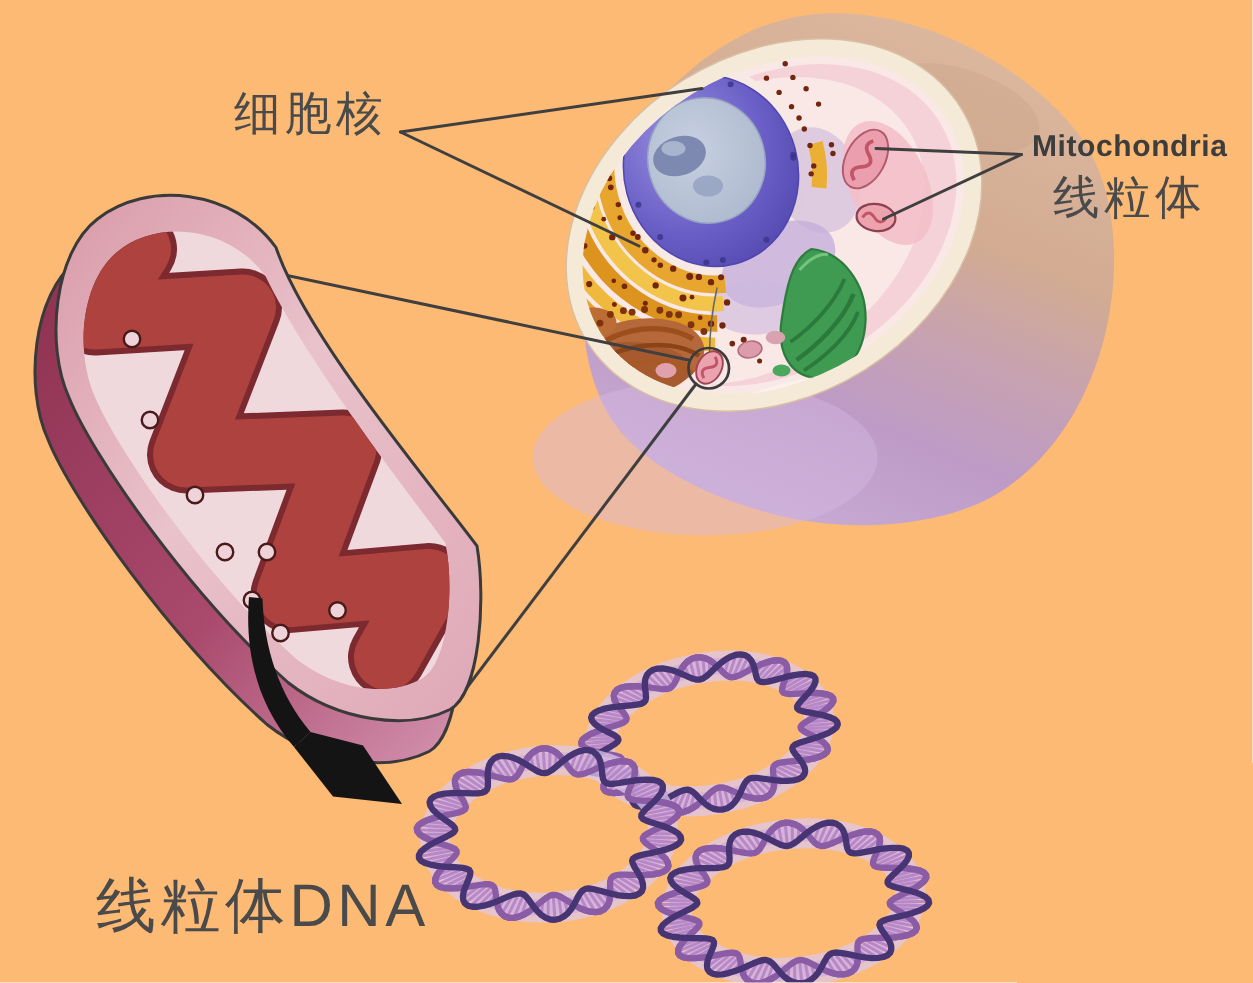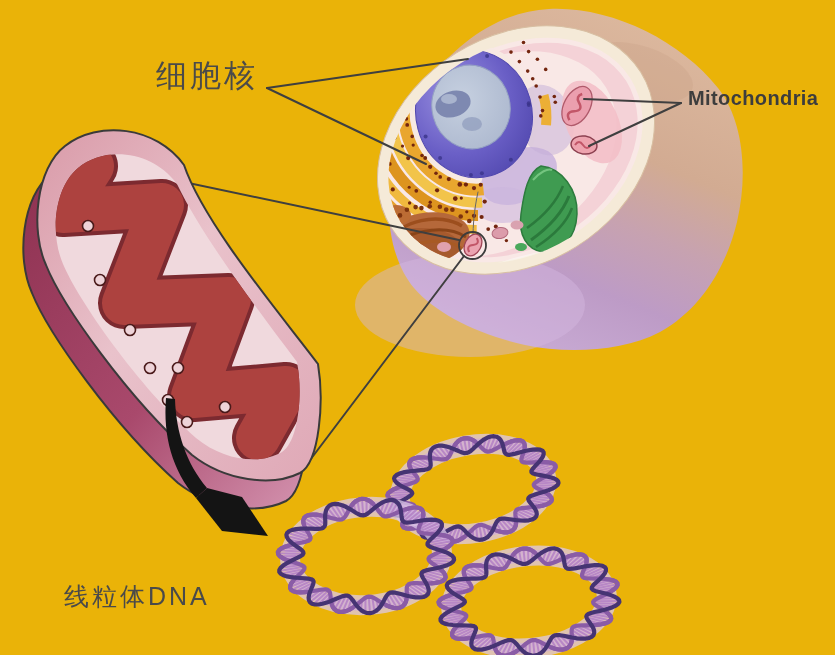--- a/index.html
+++ b/index.html
@@ -1,26 +1,26 @@
 <!DOCTYPE html>
 <html><head>
 <meta charset="utf-8">
 <style>
   html,body{margin:0;padding:0;background:#fdfdfd;}
-  .stage{position:relative;width:835px;height:655px;background:#eab308;overflow:hidden;
+  .stage{position:relative;width:835px;height:655px;background:#fdba74;overflow:hidden;
          font-family:"Liberation Sans","DejaVu Sans",sans-serif;}
   .stage svg{position:absolute;left:0;top:0;}
   .lbl{position:absolute;white-space:nowrap;color:#464646;line-height:1;}
   .lbl-zh{font-size:31px;letter-spacing:3px;font-weight:500;color:#4a4a4a;}
   .lbl-en{font-size:20px;font-weight:600;letter-spacing:.4px;color:#3d3d3d;}
   .pos-nucleus{left:156px;top:60px;}
   .pos-mito-en{left:688px;top:88px;}
   .pos-mito-zh{left:702px;top:116px;}
   .pos-dna-en{left:71px;top:552px;}
-  .pos-dna-zh{left:64px;top:584px;font-size:25px;}
+  .pos-dna-zh{left:64px;top:584px;font-size:40px;}
 </style>
 </head>
 <body>
 
 <div class="stage">
 <svg id="art" width="835" height="655" viewBox="0 0 835 655">
   <defs>
     <linearGradient id="cellBody" x1="0.72" y1="0.02" x2="0.32" y2="0.95">
       <stop offset="0" stop-color="#dcb89e"></stop>
       <stop offset="0.38" stop-color="#d2ab92"></stop>
@@ -629,14 +629,15 @@
           <path d="M464.9,576.2L463.9,573.5L463.8,571.0L464.6,568.8L466.4,567.1L469.1,566.0L472.7,565.4L476.9,565.3L481.4,565.7" fill="none" stroke="#8a5ca6" stroke-width="4.2"></path>
           <path d="M512.6,555.5L514.8,552.9L517.4,550.7L520.3,549.2L523.4,548.5L526.6,548.6L529.7,549.4L532.7,551.0L535.4,553.1" fill="none" stroke="#8a5ca6" stroke-width="4.2"></path>
           <path d="M568.0,556.6L572.3,555.3L576.4,554.4L580.1,554.3L583.0,554.9L585.1,556.2L586.4,558.1L586.7,560.6L586.3,563.4" fill="none" stroke="#8a5ca6" stroke-width="4.2"></path>
           <path d="M605.1,579.0L609.6,579.5L613.3,580.4L616.0,581.7L617.4,583.3L617.5,585.2L616.2,587.3L613.7,589.5L610.4,591.7" fill="none" stroke="#8a5ca6" stroke-width="4.2"></path>
         </g>
       </g>
 </svg>
 
   <div class="lbl lbl-zh pos-nucleus">细胞核</div>
   <div class="lbl lbl-en pos-mito-en">Mitochondria</div>
+  <div class="lbl lbl-zh pos-mito-zh">线粒体</div>
   <div class="lbl lbl-zh pos-dna-zh">线粒体DNA</div>
 </div>
 
 </body></html>

